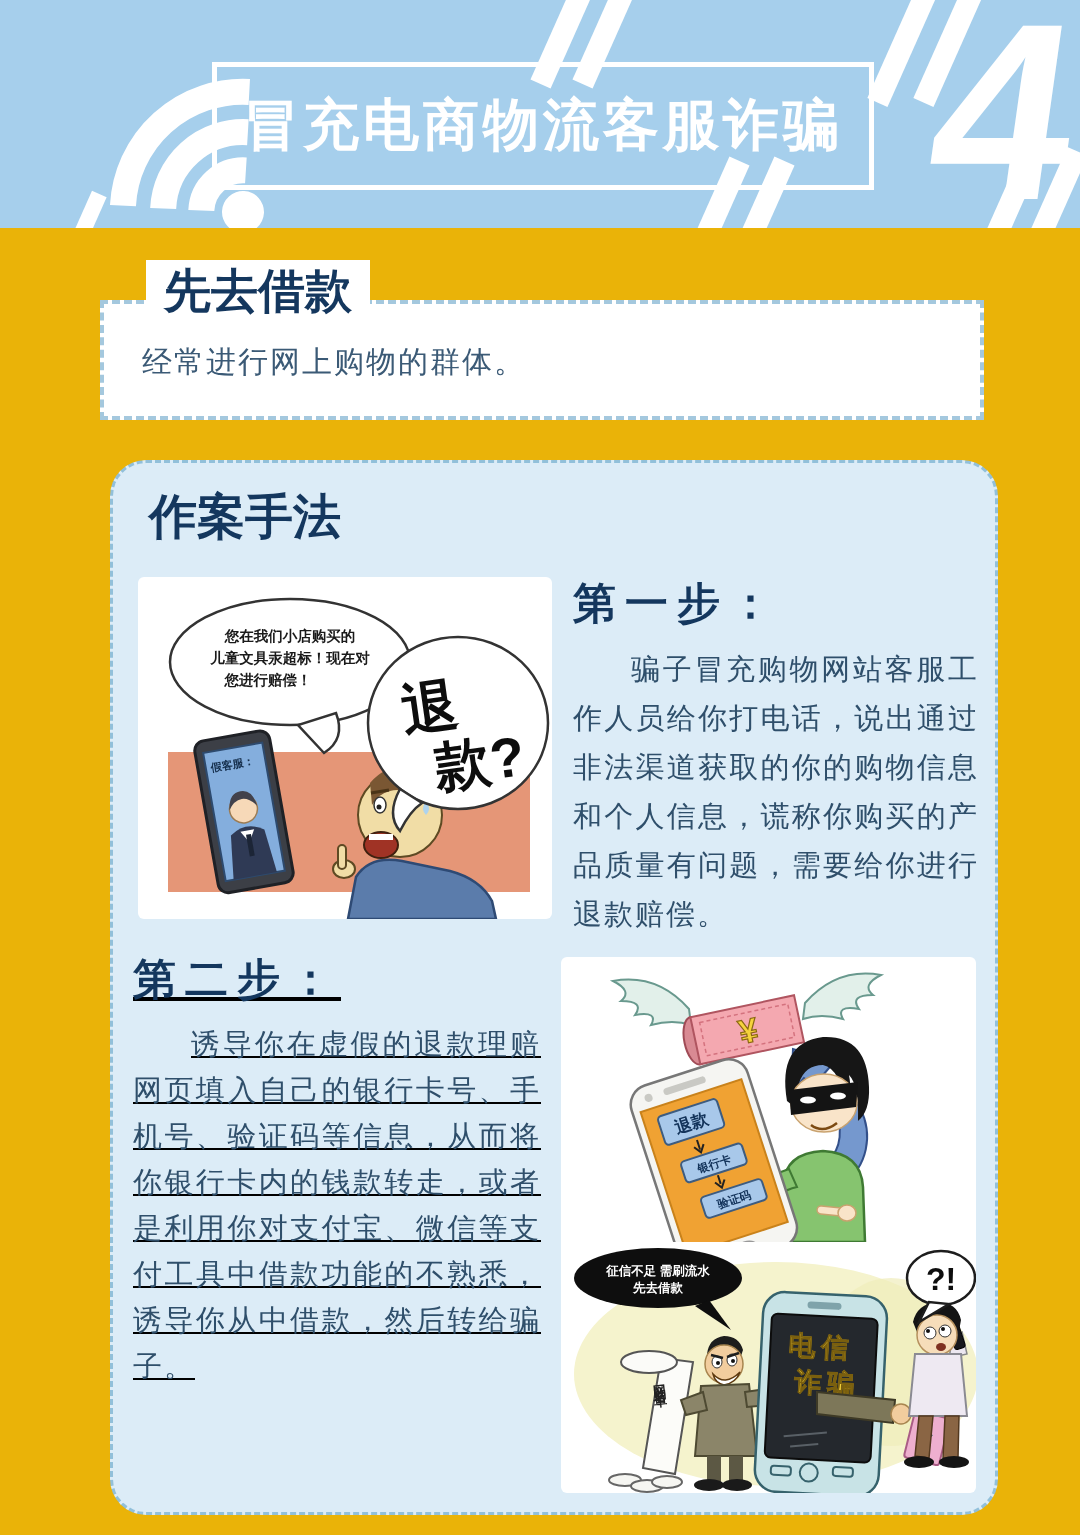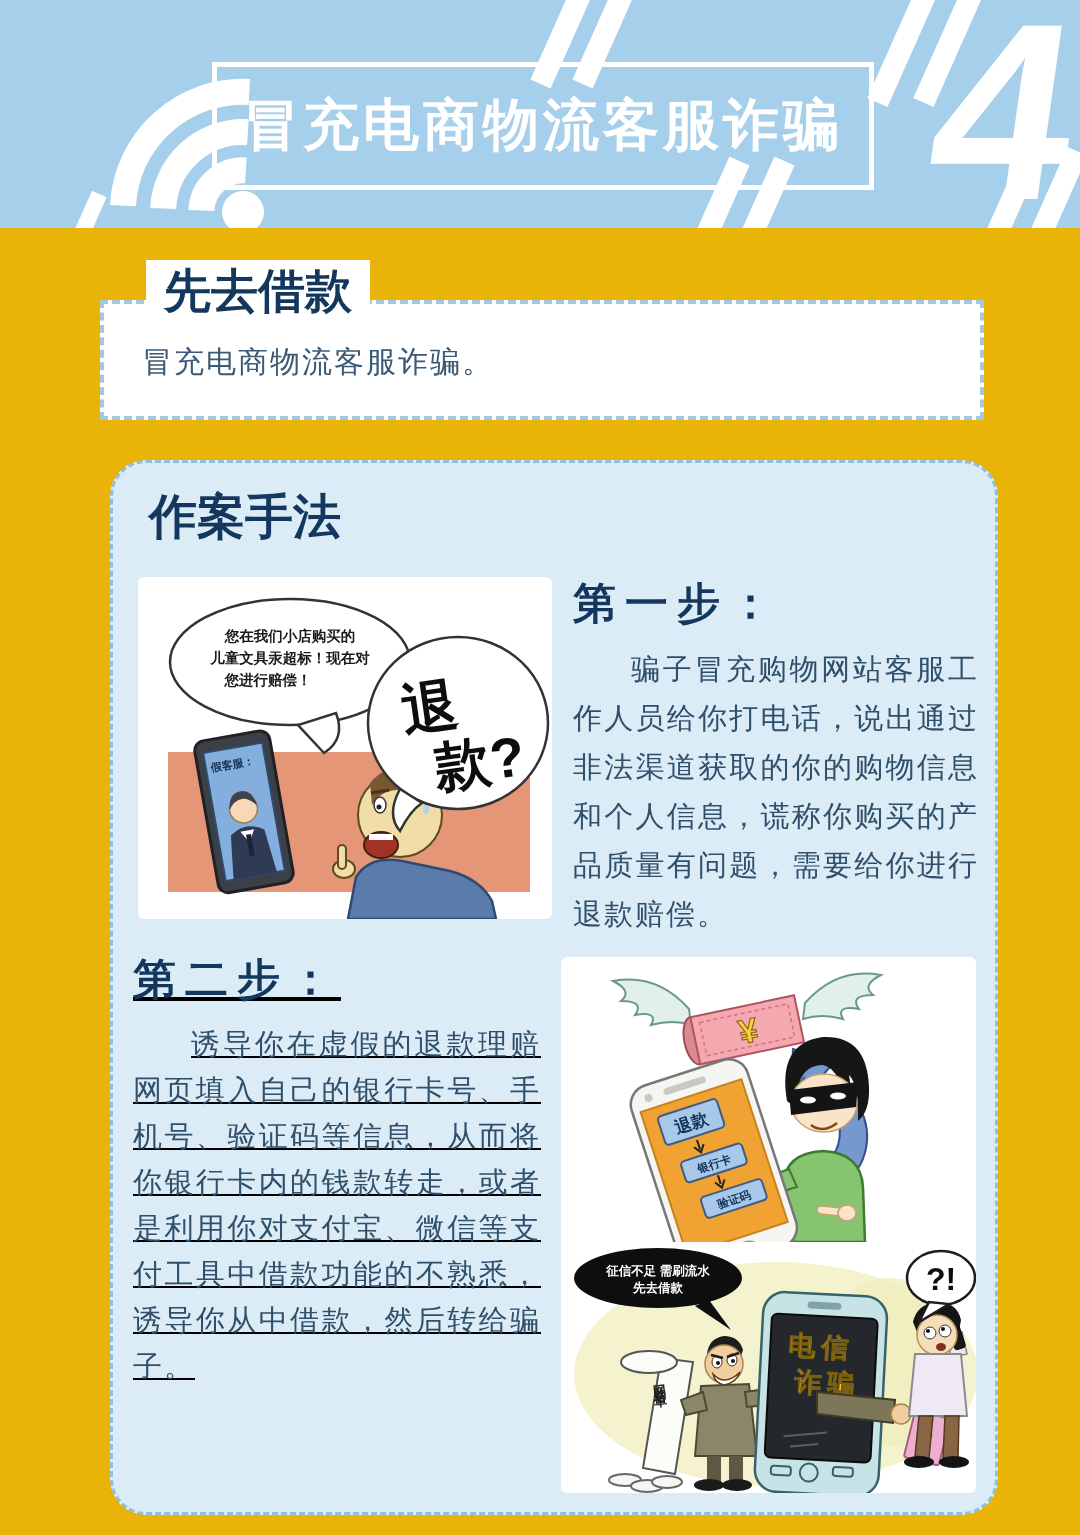--- a/index.html
+++ b/index.html
@@ -65,21 +65,21 @@
     </svg>
 
     <div class="title-box">
       <h1>冒充电商物流客服诈骗</h1>
     </div>
     <div class="num4">4</div>
   </div>
 
   <div class="vbox"></div>
   <div class="vhead">先去借款</div>
-  <div class="vbody">冒充电商物流客服诈骗。</div>
+  <div class="vbody">经常进行网上购物的群体。</div>
 
   <div class="mbox">
     <div class="mhead">作案手法</div>
 
     <div class="panel" style="left:25px;top:114px;width:414px;height:342px;">
       <svg width="414" height="342" viewBox="0 0 414 342">
         <rect x="30" y="175" width="362" height="140" fill="#e59677"></rect>
 
         <g transform="rotate(-10 105 235)">
           <rect x="68" y="158" width="76" height="154" rx="10" fill="#3c3f46" stroke="#1f2126" stroke-width="3"></rect>

